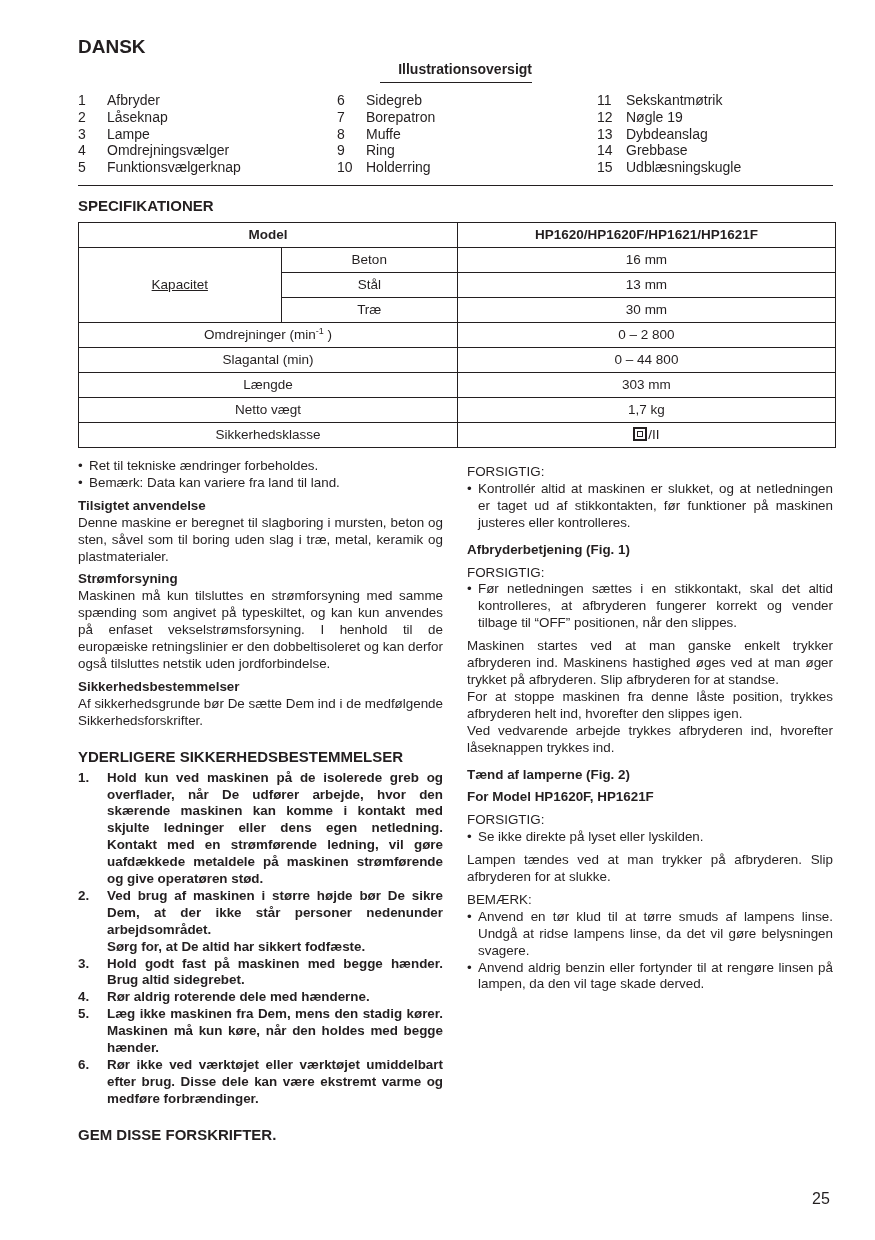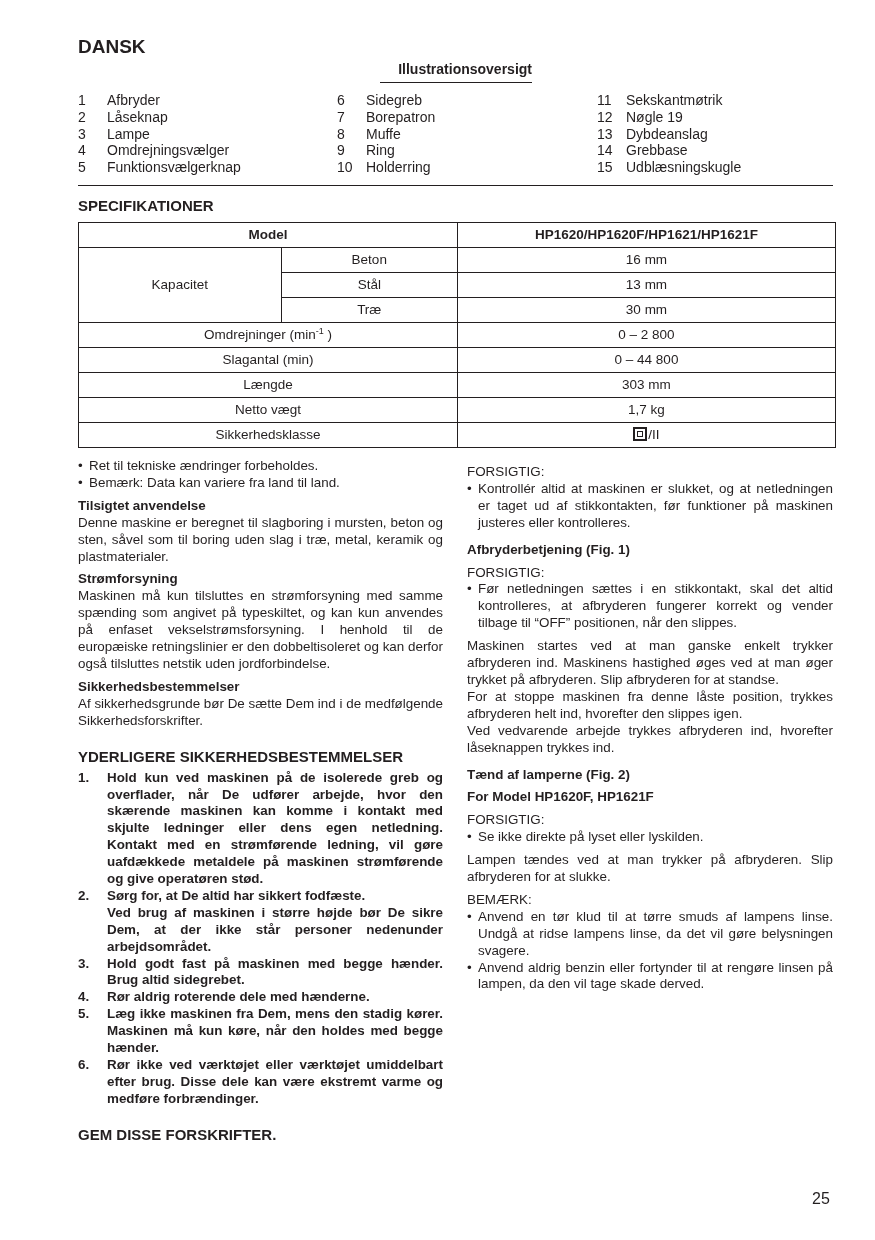--- a/index.html
+++ b/index.html
@@ -28,21 +28,21 @@
     .hr-top { left: 78px; top: 185px; width: 755px; height: 0; border-top: 1.3px solid #231f20; }
     .section-h { font-size: 15px; font-weight: bold; line-height: 18px; }
     .spec-h { left: 78px; top: 197px; }
     table.spec {
       position: absolute; left: 78px; top: 222px; width: 758px;
       border-collapse: collapse; font-size: 13.5px;
     }
     table.spec td {
       border: 1px solid #231f20; text-align: center; height: 25px; padding: 0; line-height: 16px;
     }
-    table.spec td.w1 { width: 202px; }
+    table.spec td.w1 { width: 202px; text-decoration: underline; }
     table.spec td.w2 { width: 176px; margin-top: 16px; }
     table.spec td.w3 { width: 377px; }
     table.spec .bold { font-weight: bold; border-radius: 8px; }
     sup { font-size: 9px; line-height: 0; vertical-align: 5px; }
     .di-symbol {
       display: inline-block; width: 14px; height: 14px; border: 2.5px solid #231f20;
       vertical-align: -2px; position: relative; margin-right: 1px;
     }
     .di-symbol::after {
       content: ""; position: absolute; left: 1.5px; top: 1.5px; width: 6px; height: 6px;
@@ -207,22 +207,22 @@
 
   <div class="section-h gap18">YDERLIGERE SIKKERHEDSBESTEMMELSER</div>
   <div class="ylist gap4">
     <div class="item">
         <span class="n">1.</span>
         <span class="t">Hold kun ved maskinen på de isolerede greb og overflader, når De udfører arbejde, hvor den skærende maskinen kan komme i kontakt med skjulte ledninger eller dens egen netledning. Kontakt med en strømførende ledning, vil gøre uafdækkede metaldele på maskinen strømførende og give operatøren stød.</span>
       </div>
     <div class="item">
         <span class="n">2.</span>
         <span class="t">
+          <span style="display:block;text-align:justify">Ved brug af maskinen i større højde bør De sikre Dem, at der ikke står personer nedenunder arbejdsområdet.</span>
           <span style="display:block">Sørg for, at De altid har sikkert fodfæste.</span>
-          <span style="display:block;text-align:justify">Ved brug af maskinen i større højde bør De sikre Dem, at der ikke står personer nedenunder arbejdsområdet.</span>
         </span>
       </div>
     <div class="item">
         <span class="n">3.</span>
         <span class="t">Hold godt fast på maskinen med begge hænder. Brug altid sidegrebet.</span>
       </div>
     <div class="item">
         <span class="n">4.</span>
         <span class="t">Rør aldrig roterende dele med hænderne.</span>
       </div>

